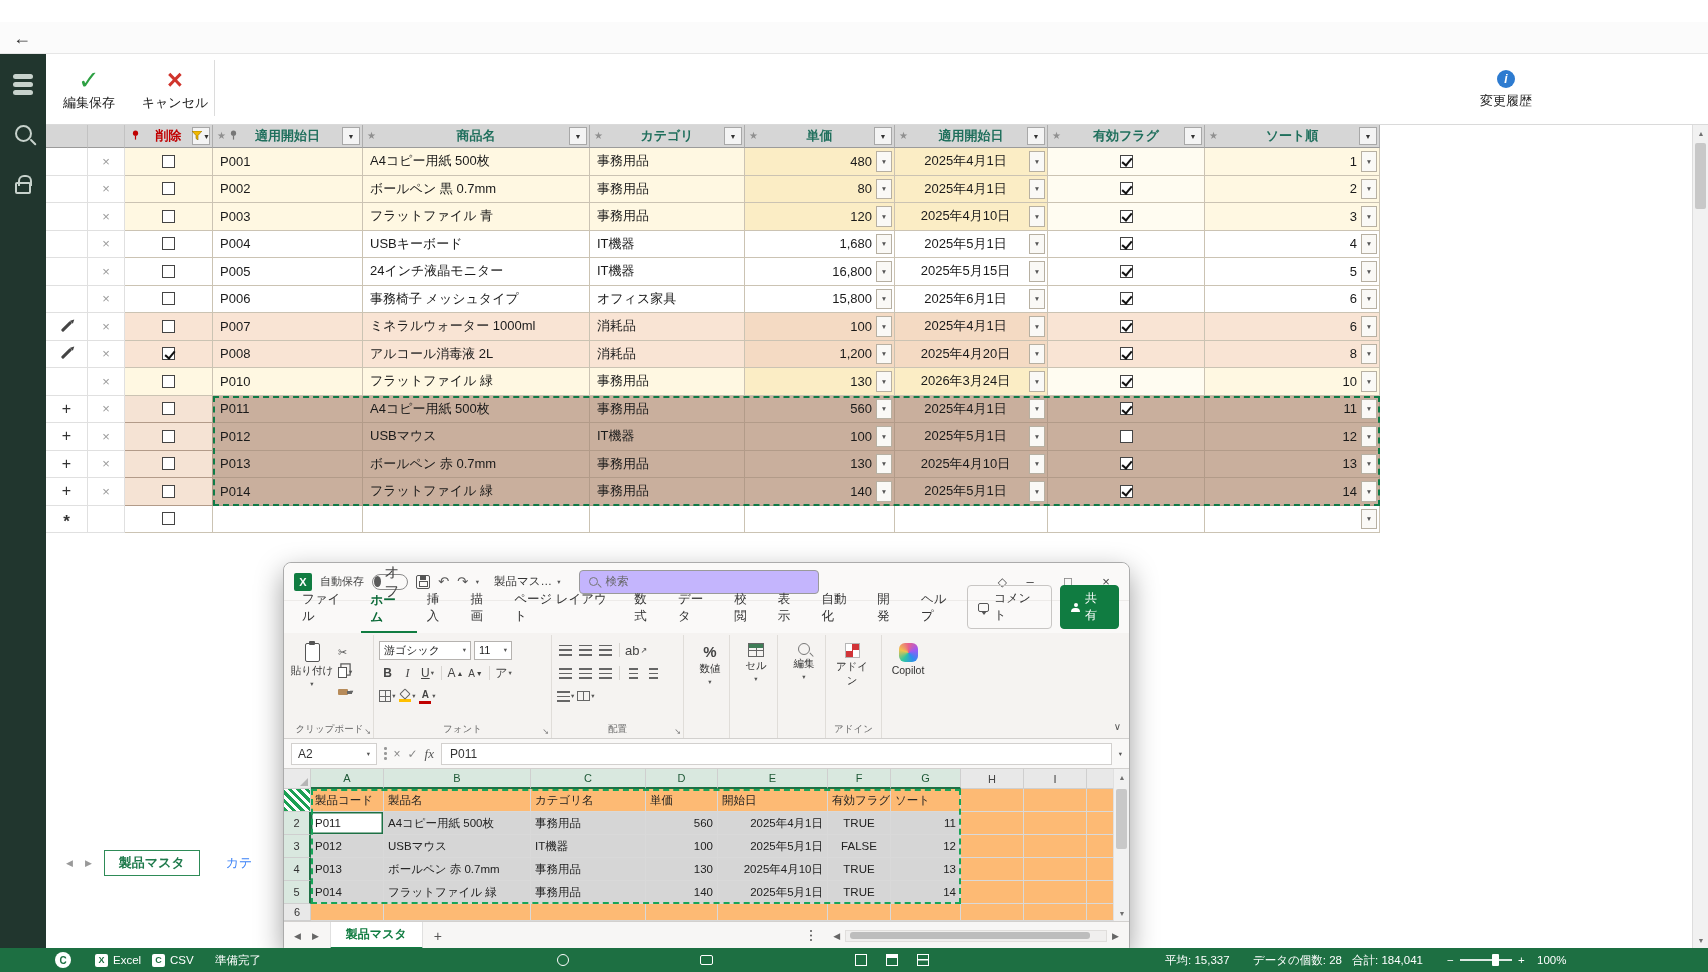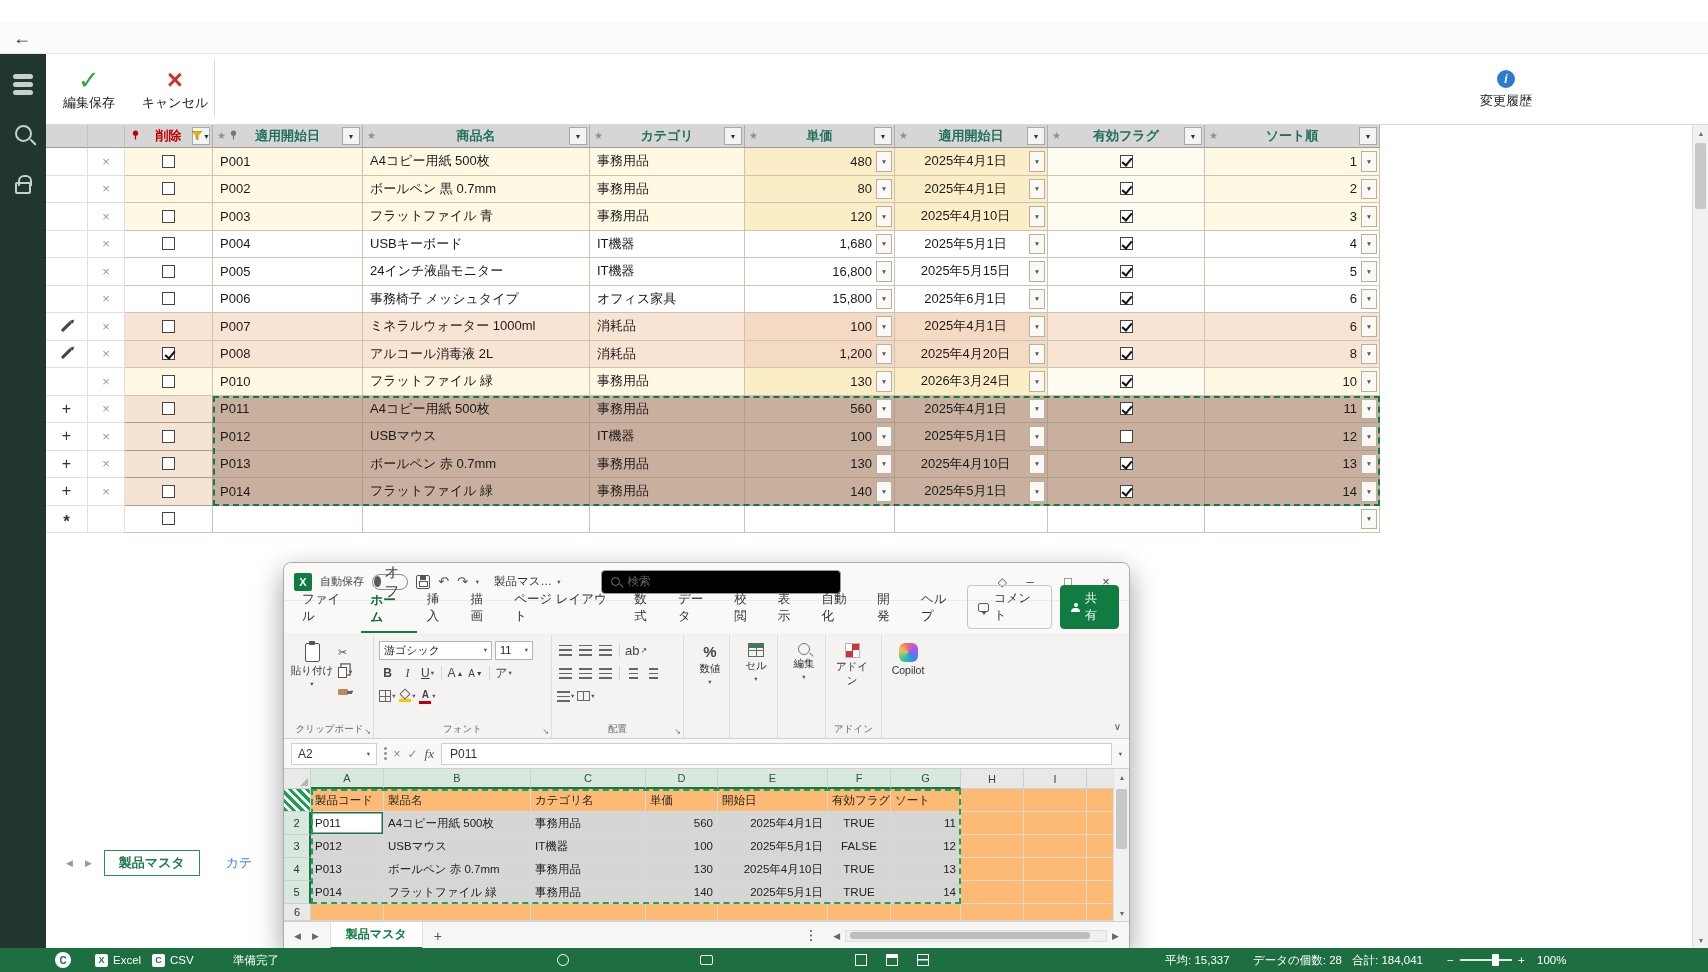--- a/index.html
+++ b/index.html
@@ -98,21 +98,21 @@
 .txt11{font-size:11px;color:#444}
 .tg{width:36px;height:16px;border:1px solid #8A8A8A;border-radius:8px;display:flex;align-items:center;gap:3px;padding:1px 3px 1px 1px}
 .tg .knob{width:11px;height:11px;border-radius:50%;background:#5A5A5A}
 .tg .tglbl{font-size:15px;color:#444}
 .ic-floppy{width:14px;height:14px;border:1.5px solid #555;border-radius:2px;position:relative}
 .ic-floppy::before{content:"";position:absolute;top:0;left:3px;width:6px;height:4px;background:#555}
 .ic-floppy::after{content:"";position:absolute;bottom:1px;left:2px;width:7px;height:4px;border:1px solid #555}
 .qat{font-size:13px;color:#555}
 .mini{font-size:6.5px;color:#555}
 .doccombo{display:flex;align-items:center;gap:5px;font-size:11.5px;color:#333;padding:3px 7px;border-radius:3px}
-.xl-search{margin-left:26px;width:240px;height:24px;border:1px solid #9A9A9A;border-radius:4px;background:#000000;display:flex;align-items:center;gap:7px;padding:0 9px;color:#666;font-size:11.5px}
+.xl-search{margin-left:4px;width:240px;height:24px;border:1px solid #9A9A9A;border-radius:4px;background:#c4b5fd;display:flex;align-items:center;gap:7px;padding:0 9px;color:#666;font-size:11.5px}
 .ic-mag{width:9px;height:9px;border:1.4px solid #777;border-radius:50%;position:relative;flex:none}
 .ic-mag::after{content:"";position:absolute;width:4.5px;height:1.4px;background:#777;transform:rotate(45deg);right:-4px;bottom:-1.5px}
 .winbtn{width:30px;height:28px;display:flex;align-items:center;justify-content:center;font-size:13px;color:#444}
 .gem{font-size:12px;color:#555}
 .xl-tabs{height:32px;display:flex;align-items:flex-end;padding:0 8px;background:#FAF9F8}
 .xtab{padding:7px 10px 8px;font-size:12.5px;color:#333}
 .xtab.active{color:#0B6A38;font-weight:bold;border-bottom:2.5px solid #107C41;padding-bottom:5.5px}
 .pill{display:flex;align-items:center;gap:5px;border:1px solid #C8C6C4;border-radius:4px;padding:4px 10px;font-size:12px;color:#333;margin-bottom:4px}
 .pill.share{background:#107C41;border-color:#107C41;color:#fff;margin-left:8px;margin-right:2px}
 .ic-bubble{width:11px;height:9px;border:1.3px solid #555;border-radius:2px;position:relative}
@@ -709,21 +709,21 @@
         <span class="sb-logo">C</span>
       </span>
     <span class="sbi" style="left:95px">
       <span class="ic-xl13">X</span>
       <span>Excel</span>
     </span>
     <span class="sbi" style="left:152px">
       <span class="ic-xl13">C</span>
       <span>CSV</span>
     </span>
-    <span class="sbi" style="left:233px">準備完了</span>
+    <span class="sbi" style="left:215px">準備完了</span>
     <span class="sbi" style="left:557px">
         <span class="ic-acc"></span>
       </span>
     <span class="sbi" style="left:700px">
         <span class="ic-disp"></span>
       </span>
     <span class="sbi" style="left:855px">
         <span class="ic-view"></span>
       </span>
     <span class="sbi" style="left:886px">
@@ -821,21 +821,21 @@
                 <span class="mini">▾</span>
               </span>
           </div>
         </div>
         <span class="rg-label">クリップボード</span>
         <span class="launch">↘</span>
       </div>
 
       <div class="rg" style="width:178px">
         <div class="fr">
-          <span class="combo" style="width:113px">
+          <span class="combo" style="width:92px">
               <span>游ゴシック</span>
               <span class="mini">▾</span>
             </span>
           <span class="combo" style="width:38px">
               <span>11</span>
               <span class="mini">▾</span>
             </span>
         </div>
         <div class="fr">
           <span class="ri">

